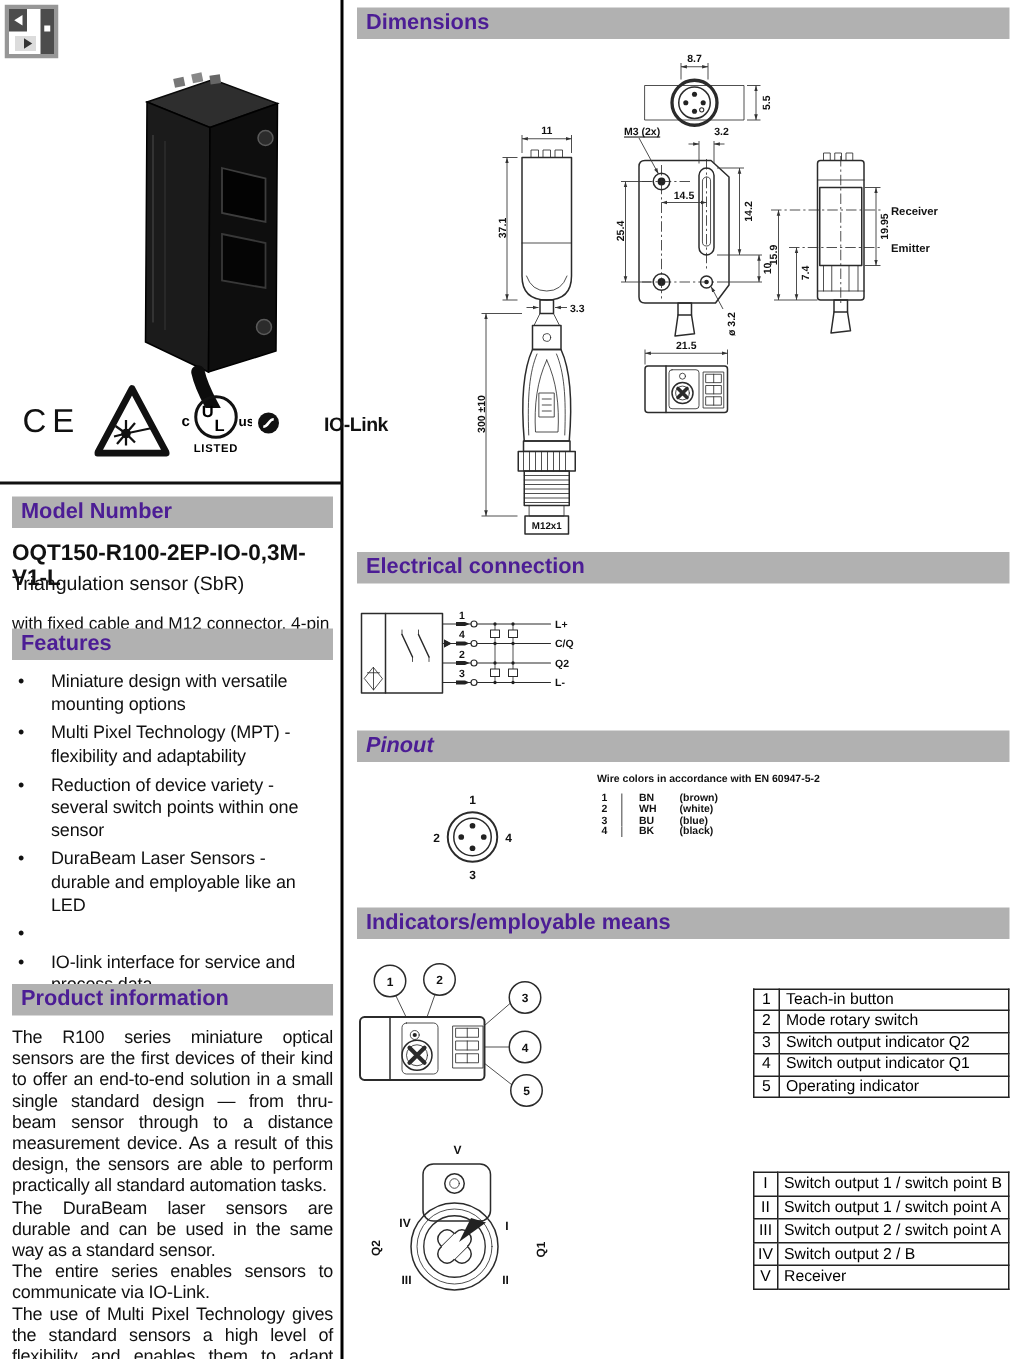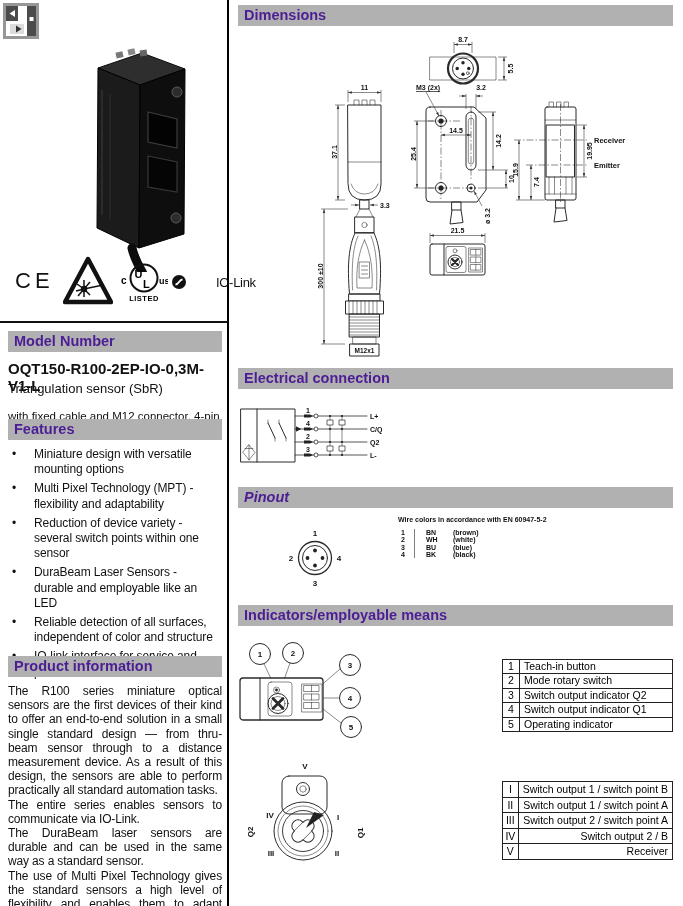--- a/index.html
+++ b/index.html
@@ -18,21 +18,21 @@
   .ln{stroke:#2b2b2b;stroke-width:1;fill:none;stroke-linejoin:round;stroke-linecap:round;}
   .lnf{stroke:#2b2b2b;stroke-width:1;fill:#fff;stroke-linejoin:round;}
   .thin{stroke-width:0.55;}
   .cl{stroke:#2b2b2b;stroke-width:0.55;stroke-dasharray:7 2 1.5 2;fill:none;}
   .dml{stroke:#3a3a3a;stroke-width:0.6;fill:none;}
   .dimtxt{font-size:7px;font-weight:bold;fill:#111;}
   .bigtxt{font-size:8px;font-weight:bold;fill:#111;}
   .itable{position:absolute;border-collapse:collapse;width:171px;font-size:10.5px;color:#000;}
   .itable td{border:1px solid #222;padding:0 4px;white-space:nowrap;}
   .t1 td{height:13.4px;line-height:13.4px;}
-  .t2 td{height:14.6px;line-height:14.6px;text-align:right;}
+  .t2 td{height:14.6px;line-height:14.6px;}
   .itable .c1{width:12px;text-align:center;padding:0 2px;}
   .wires{position:absolute;}
   .wrow{display:flex;height:7.3px;line-height:7.3px;font-size:7px;font-weight:bold;}
   .wpin{width:13px;flex:none;}
   .wbar{border-left:1.5px solid #808080;margin-right:11px;flex:none;}
   .wcode{width:27px;flex:none;}
   .note{font-size:7px;font-weight:bold;}
 </style>
 </head>
 <body>
@@ -92,21 +92,21 @@
   <text x="1" y="22" font-size="10" font-weight="bold">c</text>
   <text x="39" y="22" font-size="9" font-weight="bold">us</text>
   <text x="24" y="39" font-size="7.5" font-weight="bold" text-anchor="middle" letter-spacing="0.5">LISTED</text>
 </svg>
 
 <div class="abs" style="left:171px;top:274px;display:flex;align-items:center;">
   <svg width="16" height="16" viewBox="0 0 16 16">
     <circle cx="8" cy="8" r="7" fill="#111"></circle>
     <path d="M4.5,10.5 C8,10.5 8,5.5 11.5,5.5" stroke="#fff" stroke-width="1.8" fill="none"></path>
   </svg>
-  <span style="font-size:13px;font-weight:normal;margin-left:3px;letter-spacing:-0.3px;padding-left:26px;">IO-Link</span>
+  <span style="font-size:13px;font-weight:bold;margin-left:3px;letter-spacing:-0.3px;padding-left:26px;">IO-Link</span>
 </div>
 
 <div class="abs" style="left:0;top:321px;width:228px;height:2px;background:#111;"></div>
 
 <div class="abs bar" style="left:8px;top:331px;width:208px;">Model Number</div>
 <div class="abs modelnum" style="left:8px;top:360px;width:216px;">OQT150-R100-2EP-IO-0,3M-V1-L</div>
 <div class="abs modeltype" style="left:8px;top:381px;width:216px;">Triangulation sensor (SbR)</div>
 <div class="abs modelvar" style="left:8px;top:398px;width:216px;margin-top:12px;">with fixed cable and M12 connector, 4-pin</div>
 
 <div class="abs bar" style="left:8px;top:419px;width:208px;">Features</div>
@@ -122,33 +122,32 @@
   <div class="feat">
     <span class="blt">•</span>
     <span>Reduction of device variety - several switch points within one sensor</span>
     </div>
   <div class="feat">
     <span class="blt">•</span>
     <span>DuraBeam Laser Sensors - durable and employable like an LED</span>
     </div>
   <div class="feat">
     <span class="blt">•</span>
-    <span>Reliable detection of all surfaces, independent of color and structure</span>
     </div>
   <div class="feat">
     <span class="blt">•</span>
     <span>IO-link interface for service and process data</span>
     </div>
 </div>
 
 <div class="abs bar" style="left:8px;top:656px;width:208px;">Product information</div>
 <div class="abs pi" style="left:8px;top:684px;width:214px;">
   <p>The R100 series miniature optical sensors are the first devices of their kind to offer an end-to-end solution in a small single standard design — from thru-beam sensor through to a distance measurement device. As a result of this design, the sensors are able to perform practically all standard automation tasks.</p>
+  <p>The DuraBeam laser sensors are durable and can be used in the same way as a standard sensor.</p>
   <p>The entire series enables sensors to communicate via IO-Link.</p>
-  <p>The DuraBeam laser sensors are durable and can be used in the same way as a standard sensor.</p>
   <p>The use of Multi Pixel Technology gives the standard sensors a high level of flexibility and enables them to adapt more effectively to their operating environment.</p>
 </div>
 
 <div class="abs bar" style="left:238px;top:5px;width:429px;">Dimensions</div>
 
 <svg class="abs" style="left:238px;top:32px;" width="445" height="330" viewBox="0 0 445 330">
   <defs>
     <marker id="ar" markerWidth="8" markerHeight="8" refX="6.5" refY="2.6" orient="auto-start-reverse">
       <path d="M0,0.6 L6.5,2.6 L0,4.6 Z" fill="#333"></path>
     </marker>

